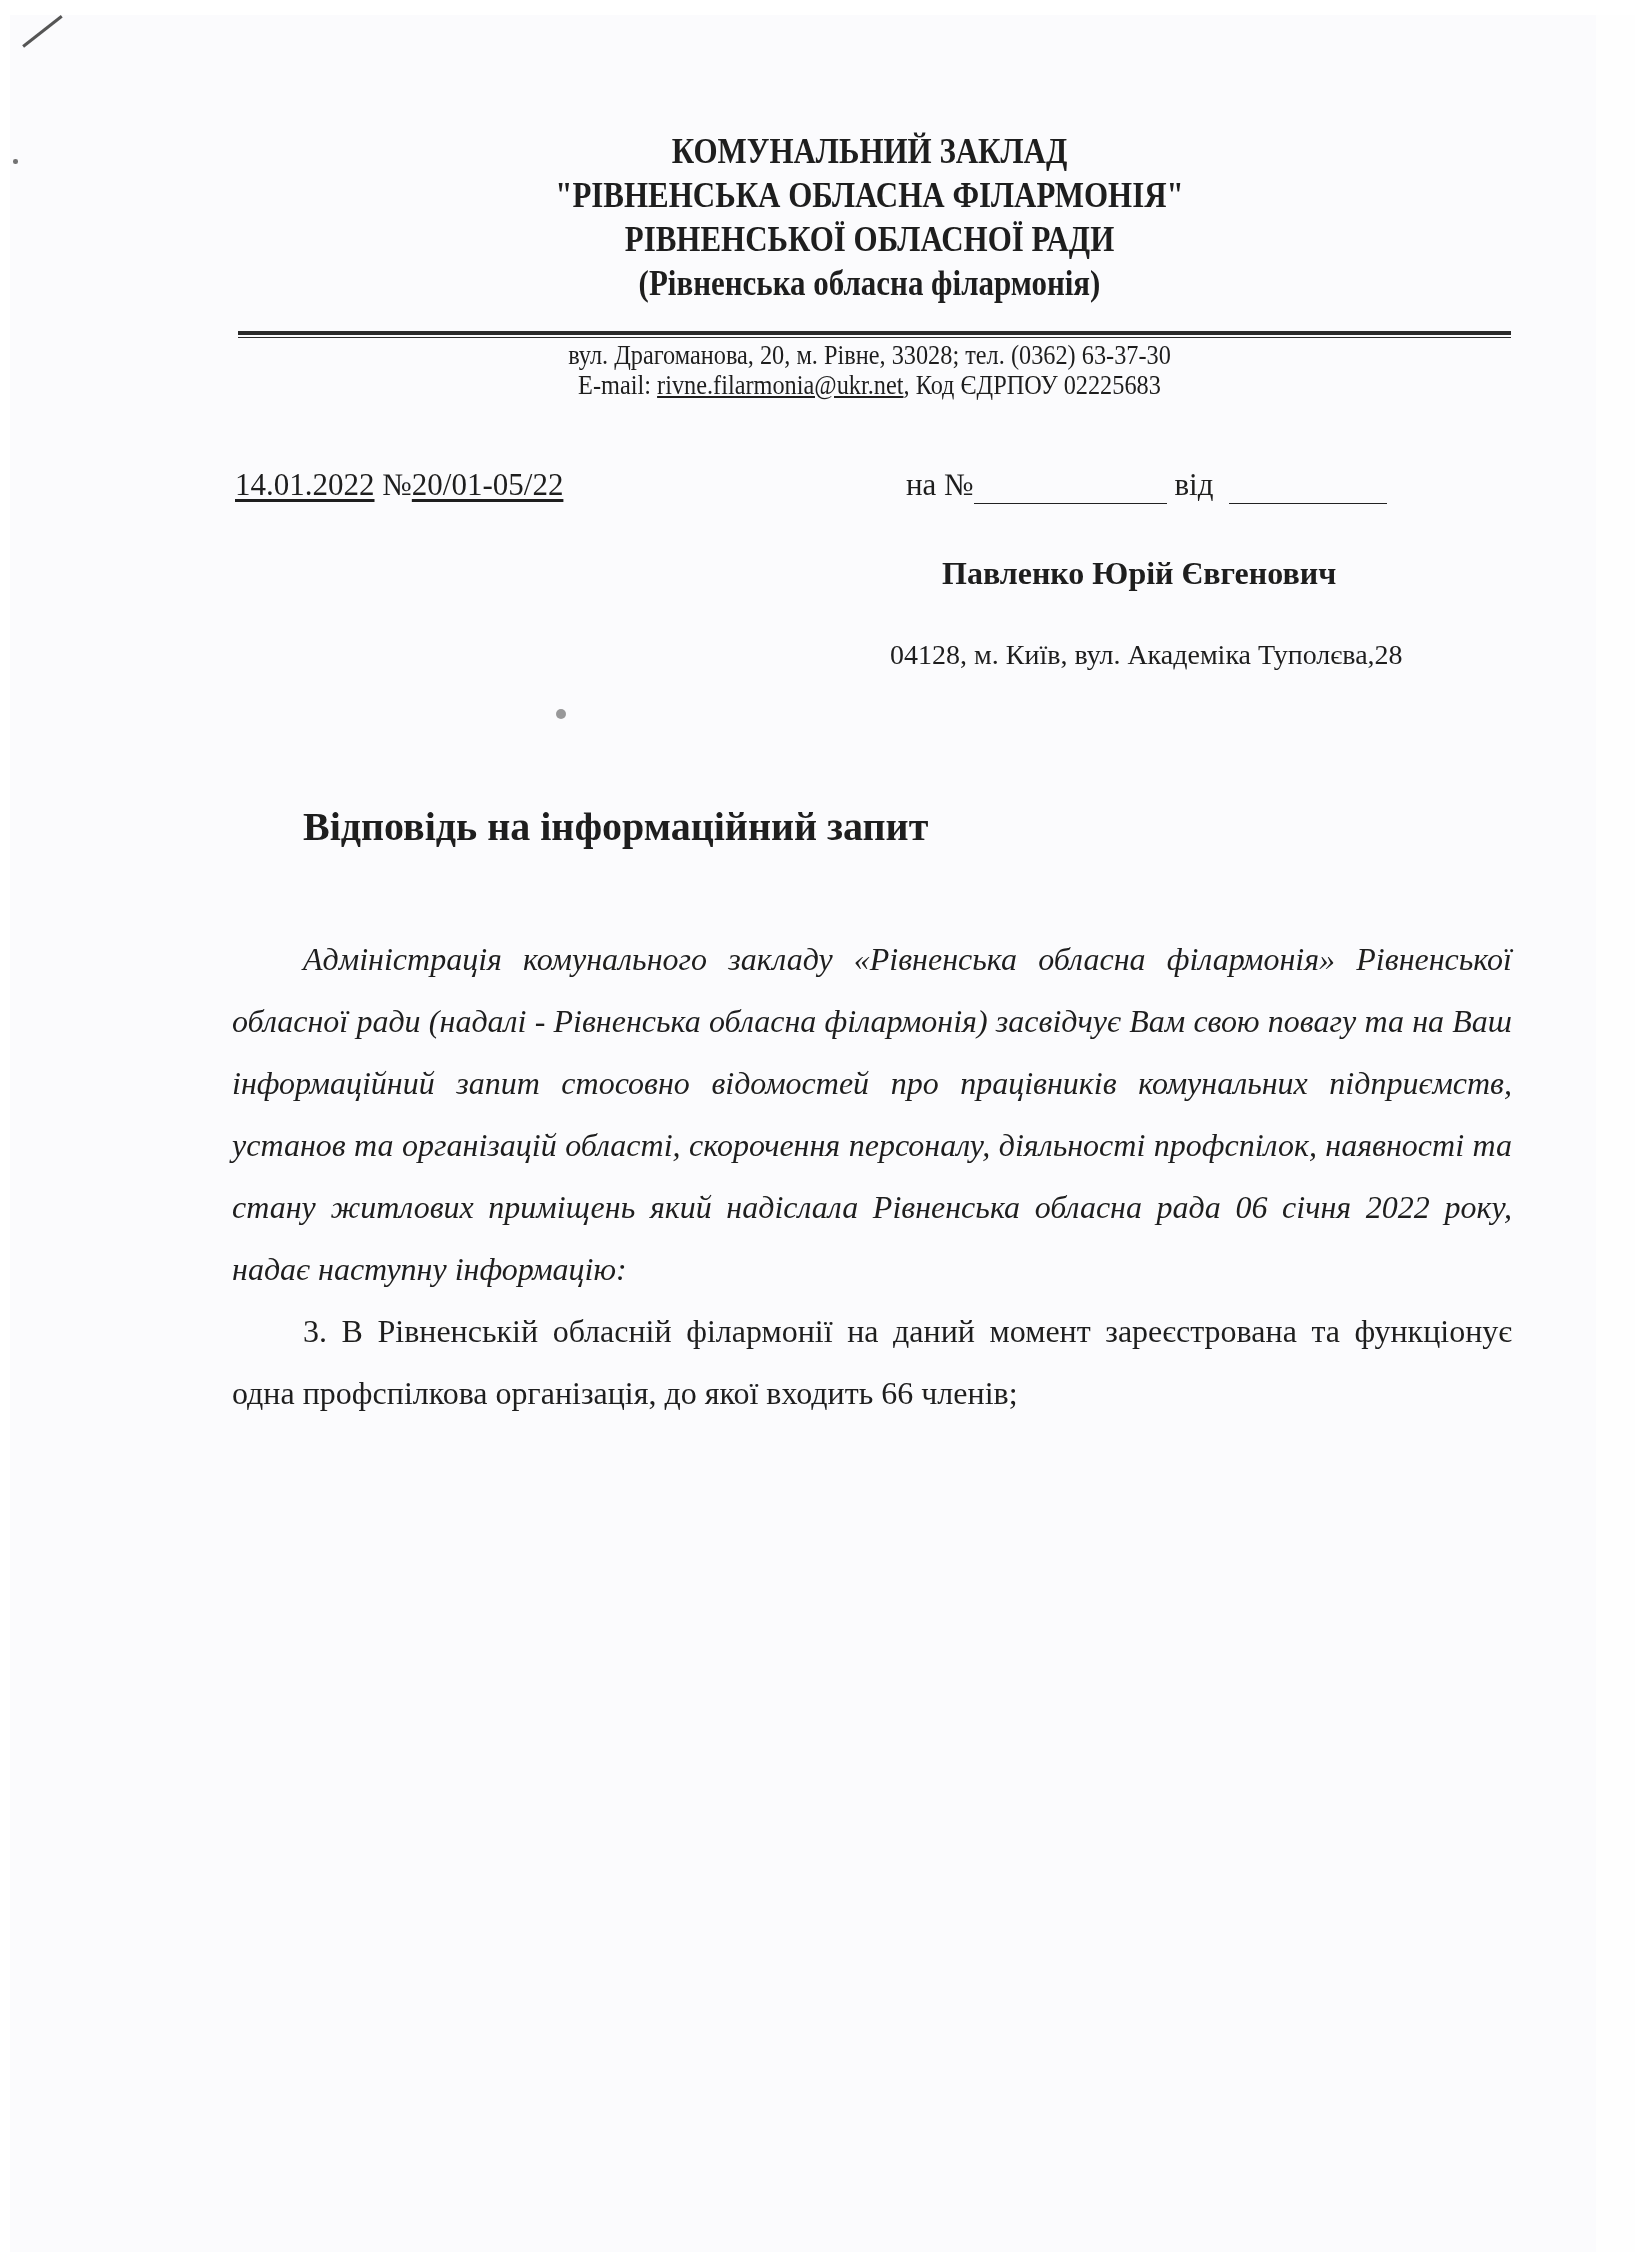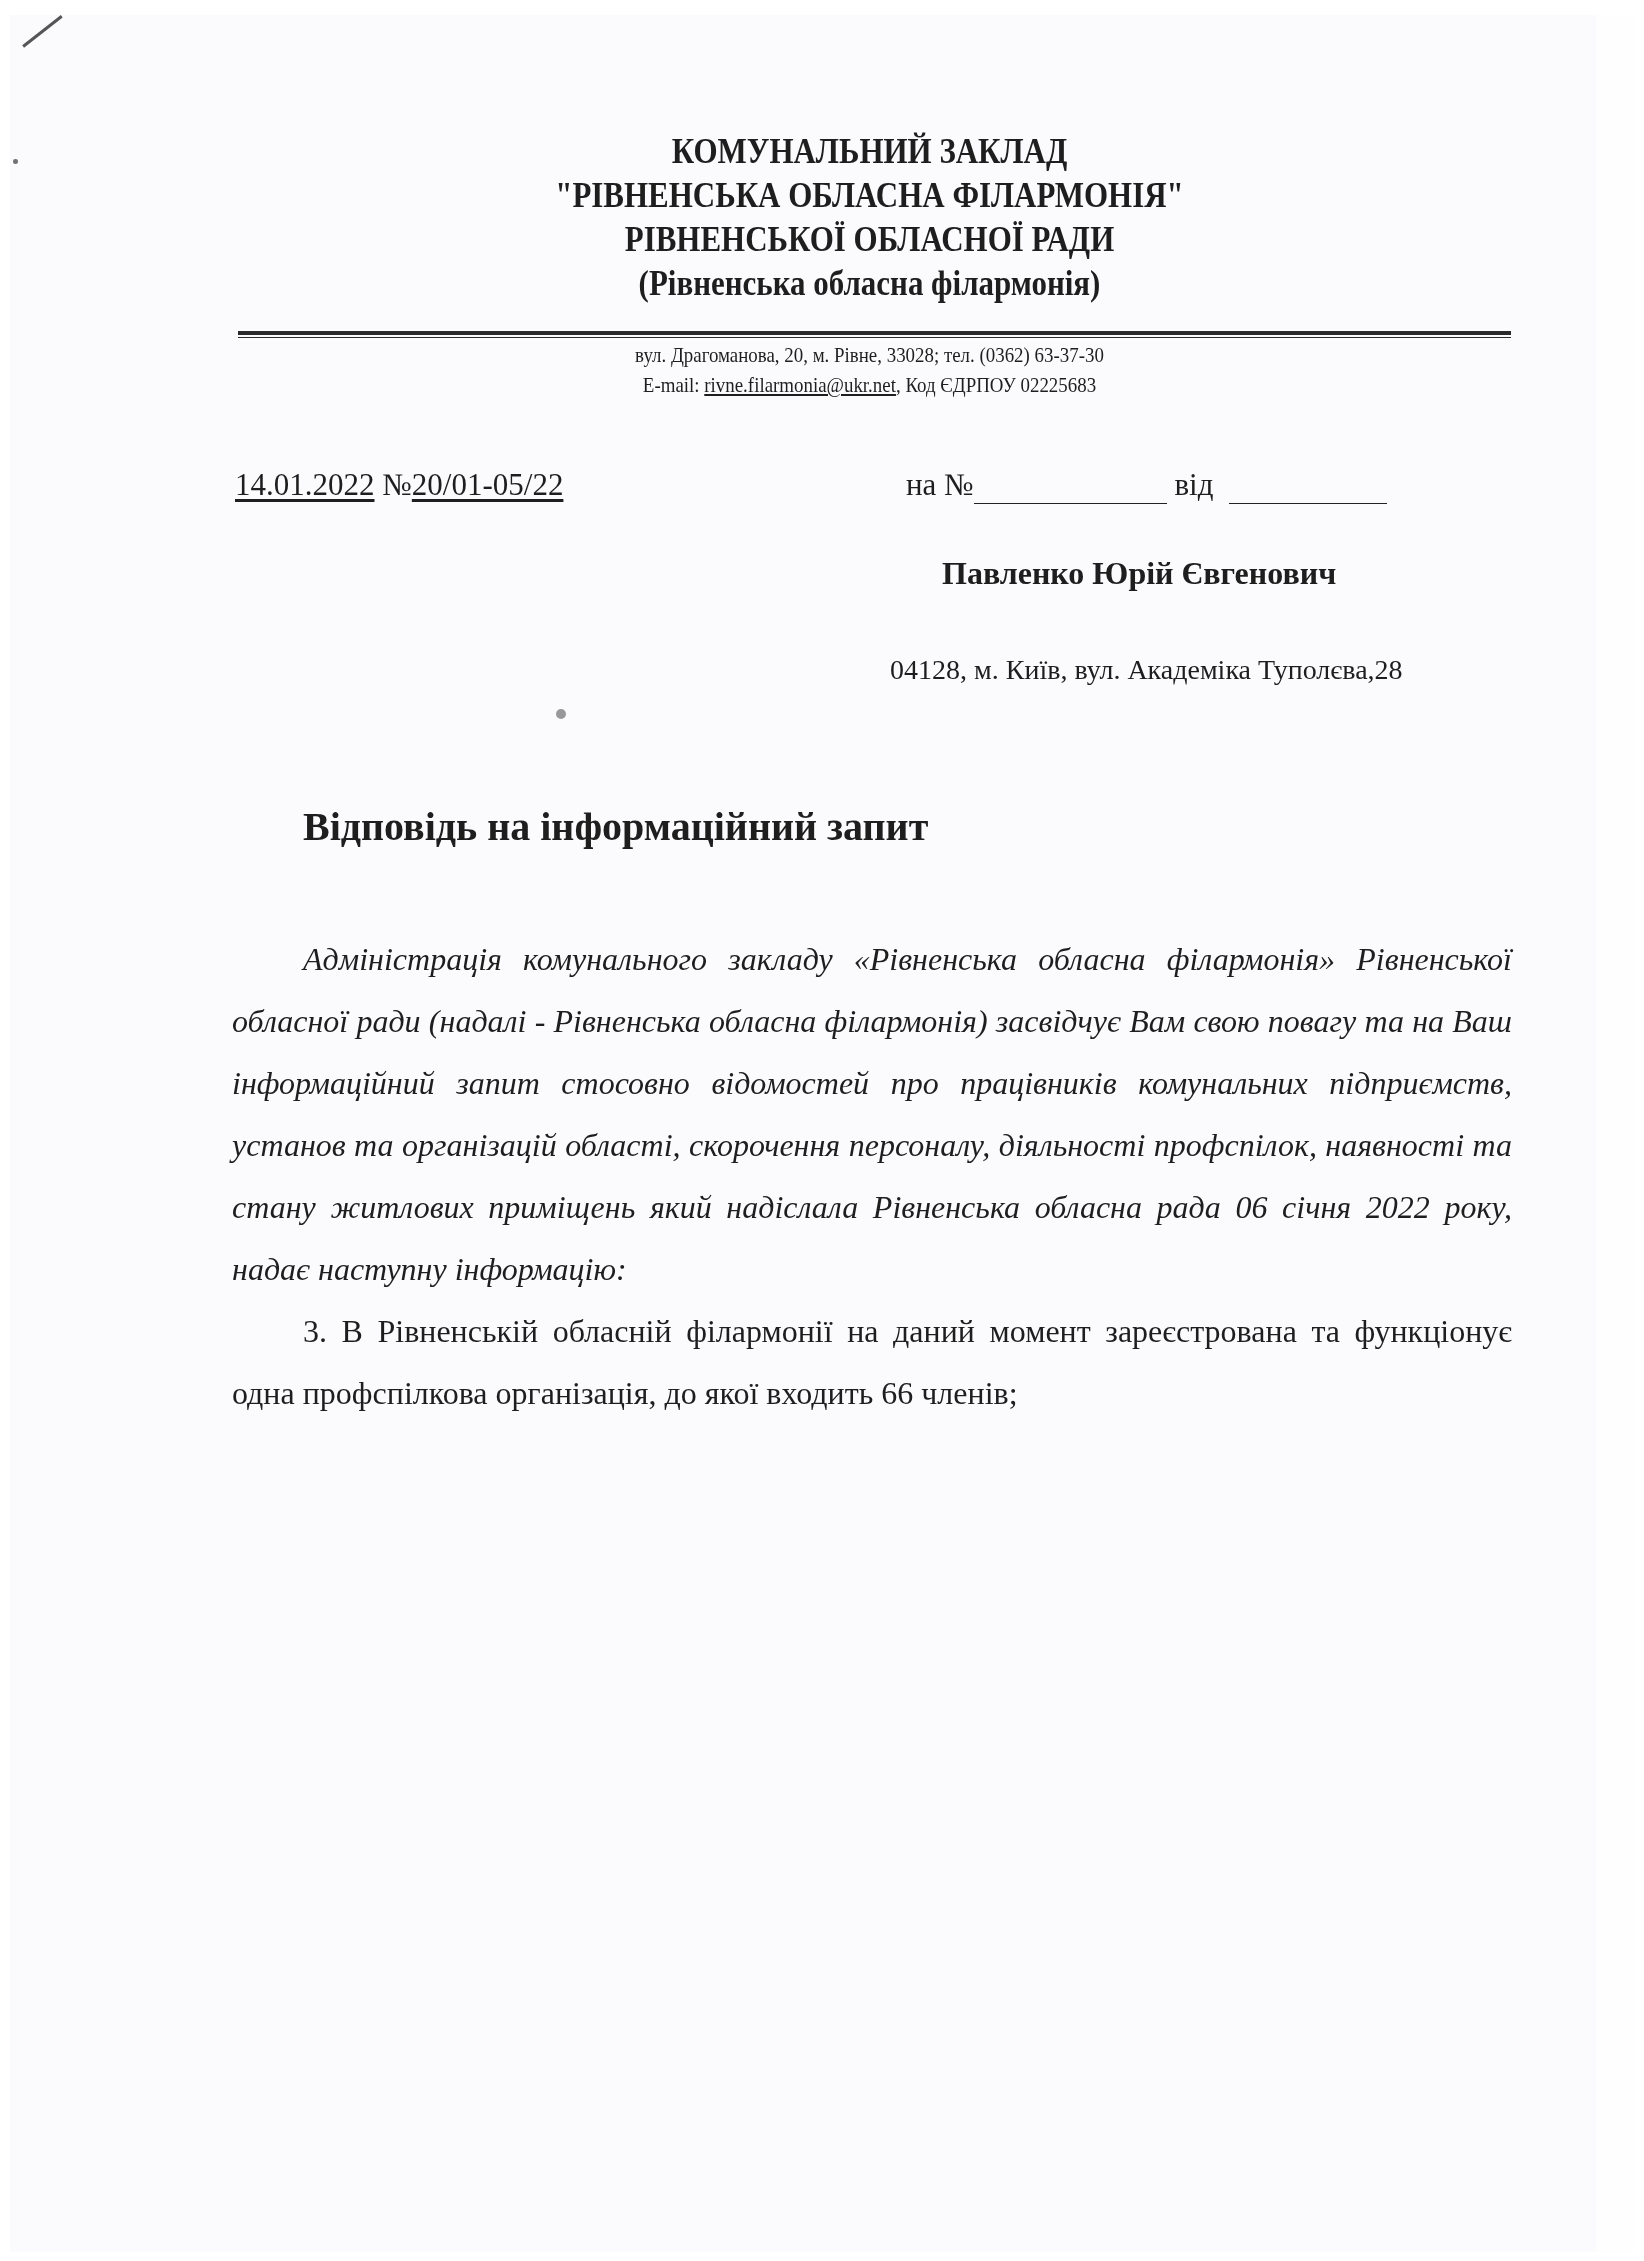--- a/index.html
+++ b/index.html
@@ -92,21 +92,21 @@
       height: 1.3px;
       margin-top: 1.9px;
       background: #2a2a2a;
     }
     .contacts {
       position: absolute;
       left: 238px;
       top: 340px;
       width: 1263px;
       text-align: center;
-      font-size: 21px;
+      font-size: 27px;
       line-height: 30px;
     }
     .contacts .cl {
       transform: scaleX(0.9);
       transform-origin: center;
       white-space: nowrap;
     }
     .email-link {
       text-decoration: underline;
       color: #1e1e1e;
@@ -138,21 +138,21 @@
       top: 553px;
       font-size: 32px;
       font-weight: bold;
       line-height: 41px;
       white-space: nowrap;
       margin-left: 44px;
     }
     .rec-address {
       position: absolute;
       left: 890px;
-      top: 652px;
+      top: 637px;
       font-size: 28px;
       line-height: 36px;
       white-space: nowrap;
       text-align: right;
     }
 
     .subject {
       position: absolute;
       left: 303px;
       top: 806px;

